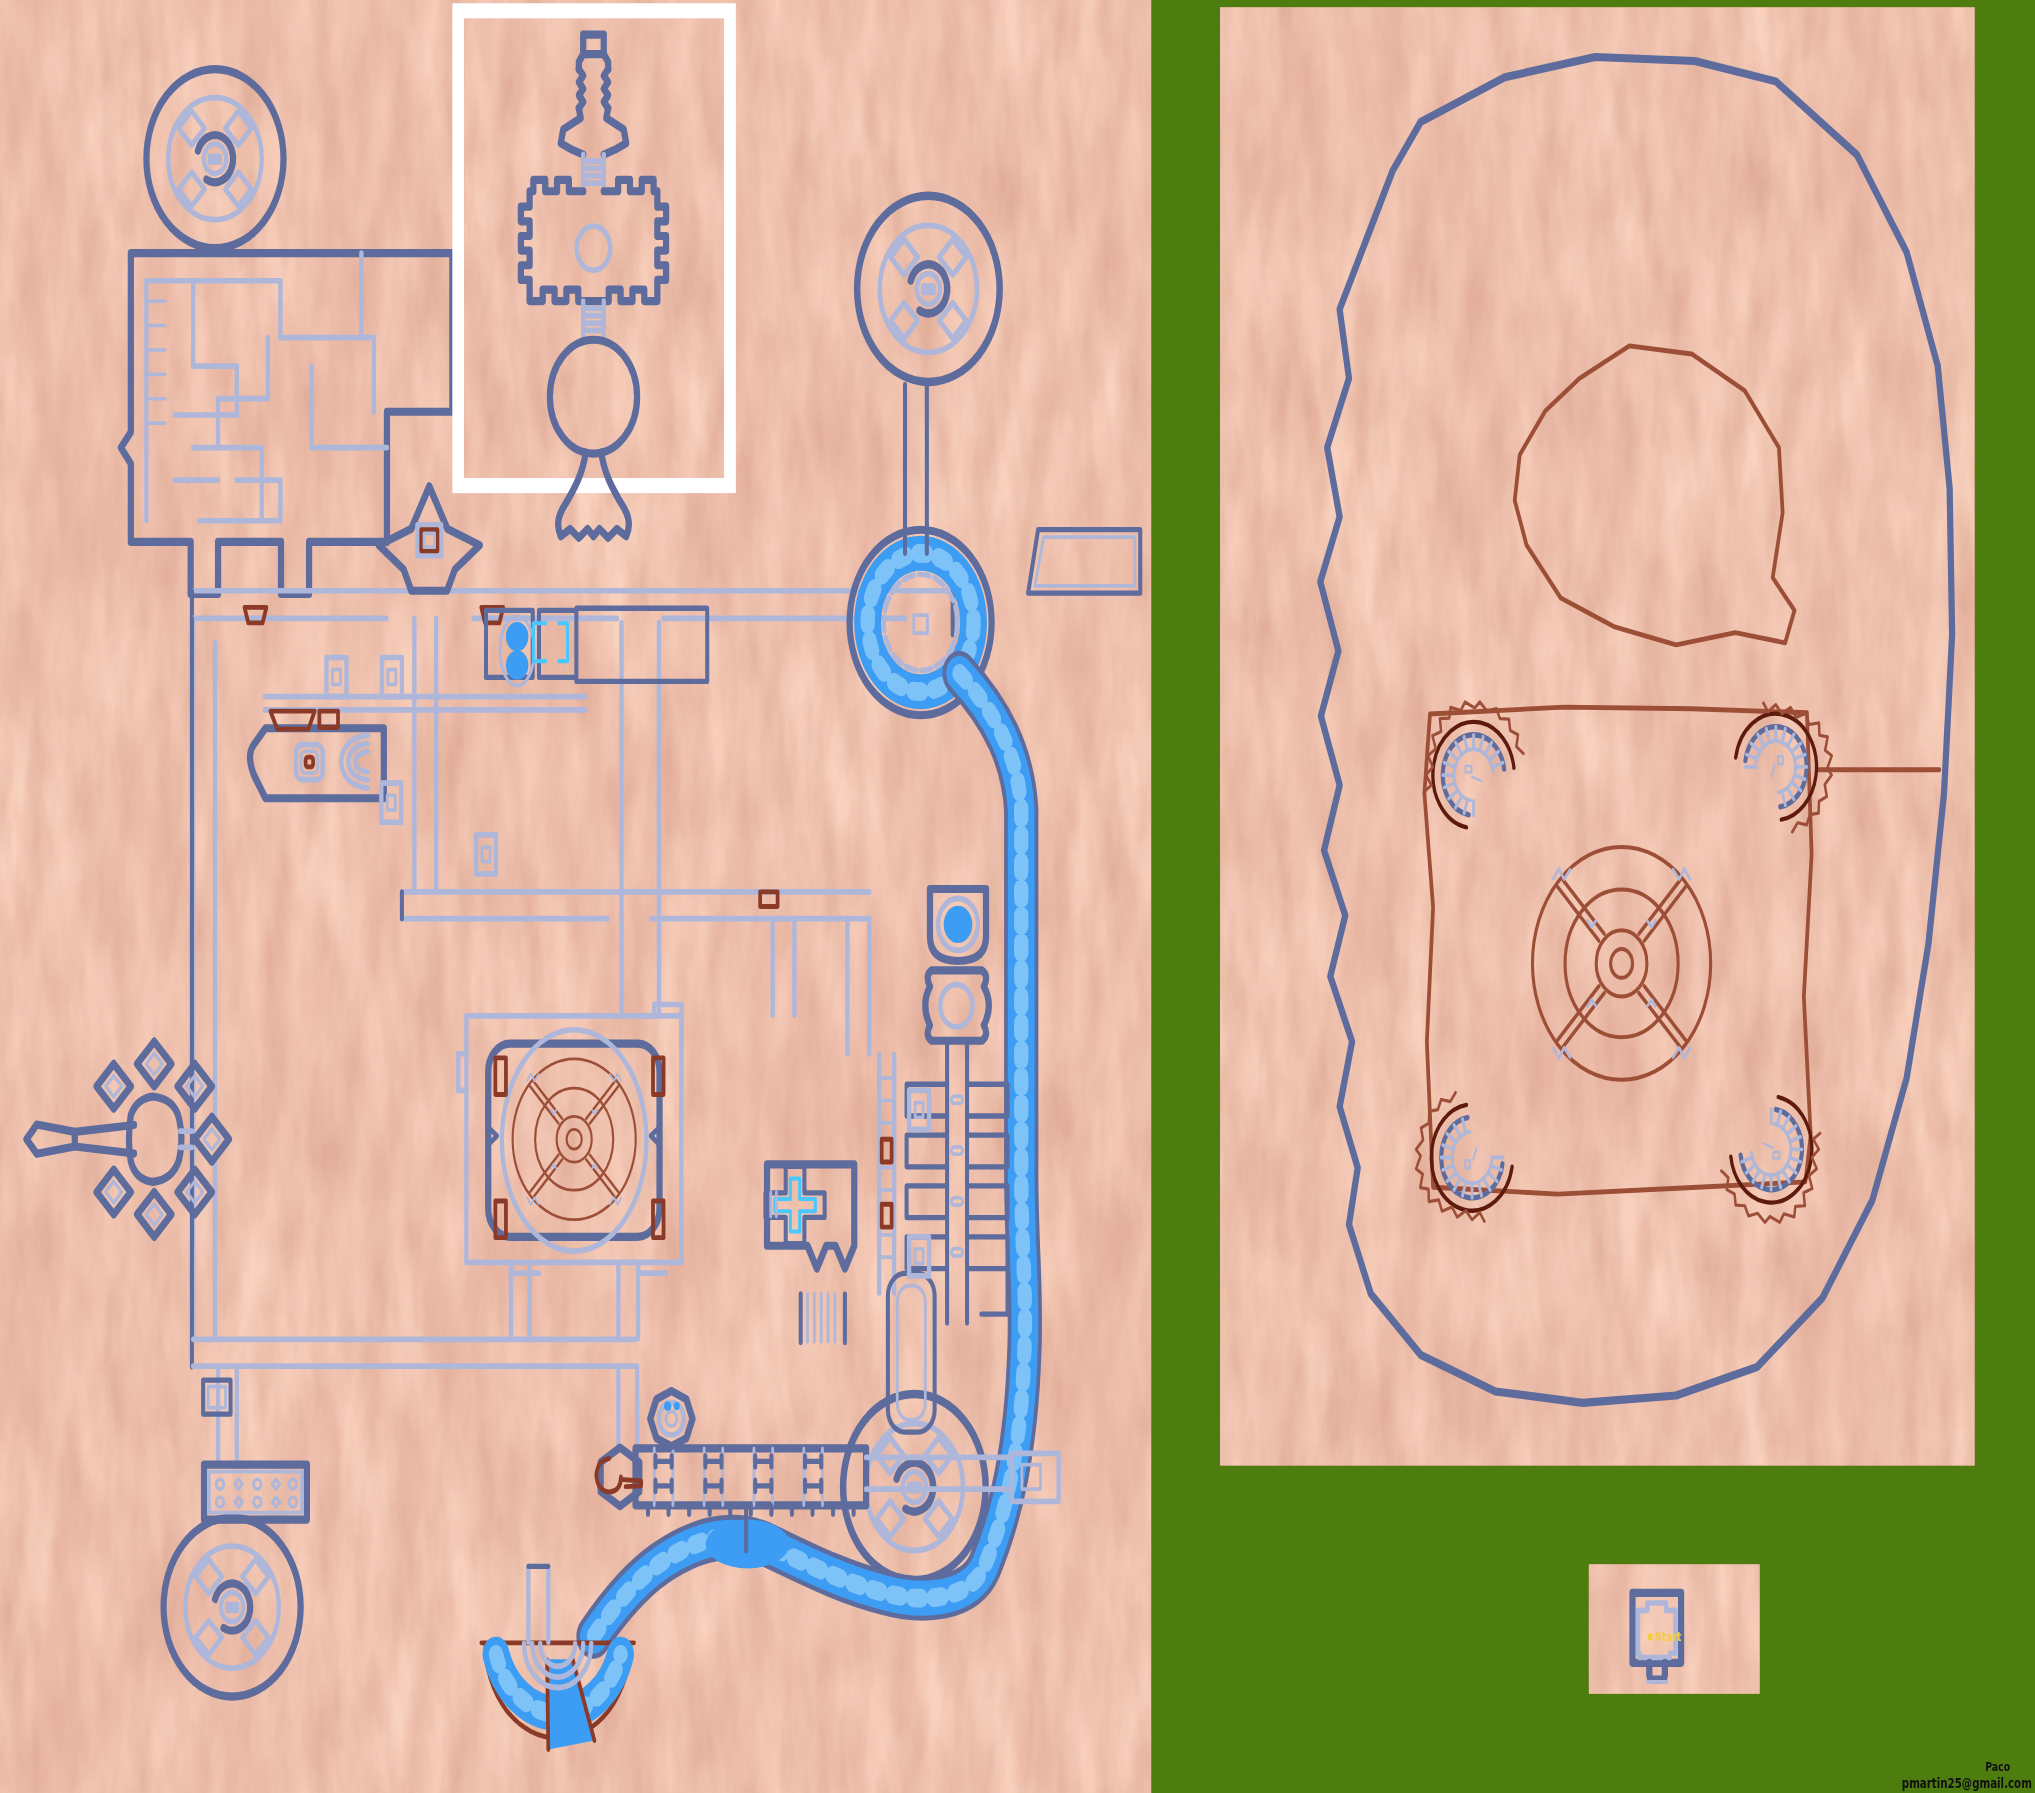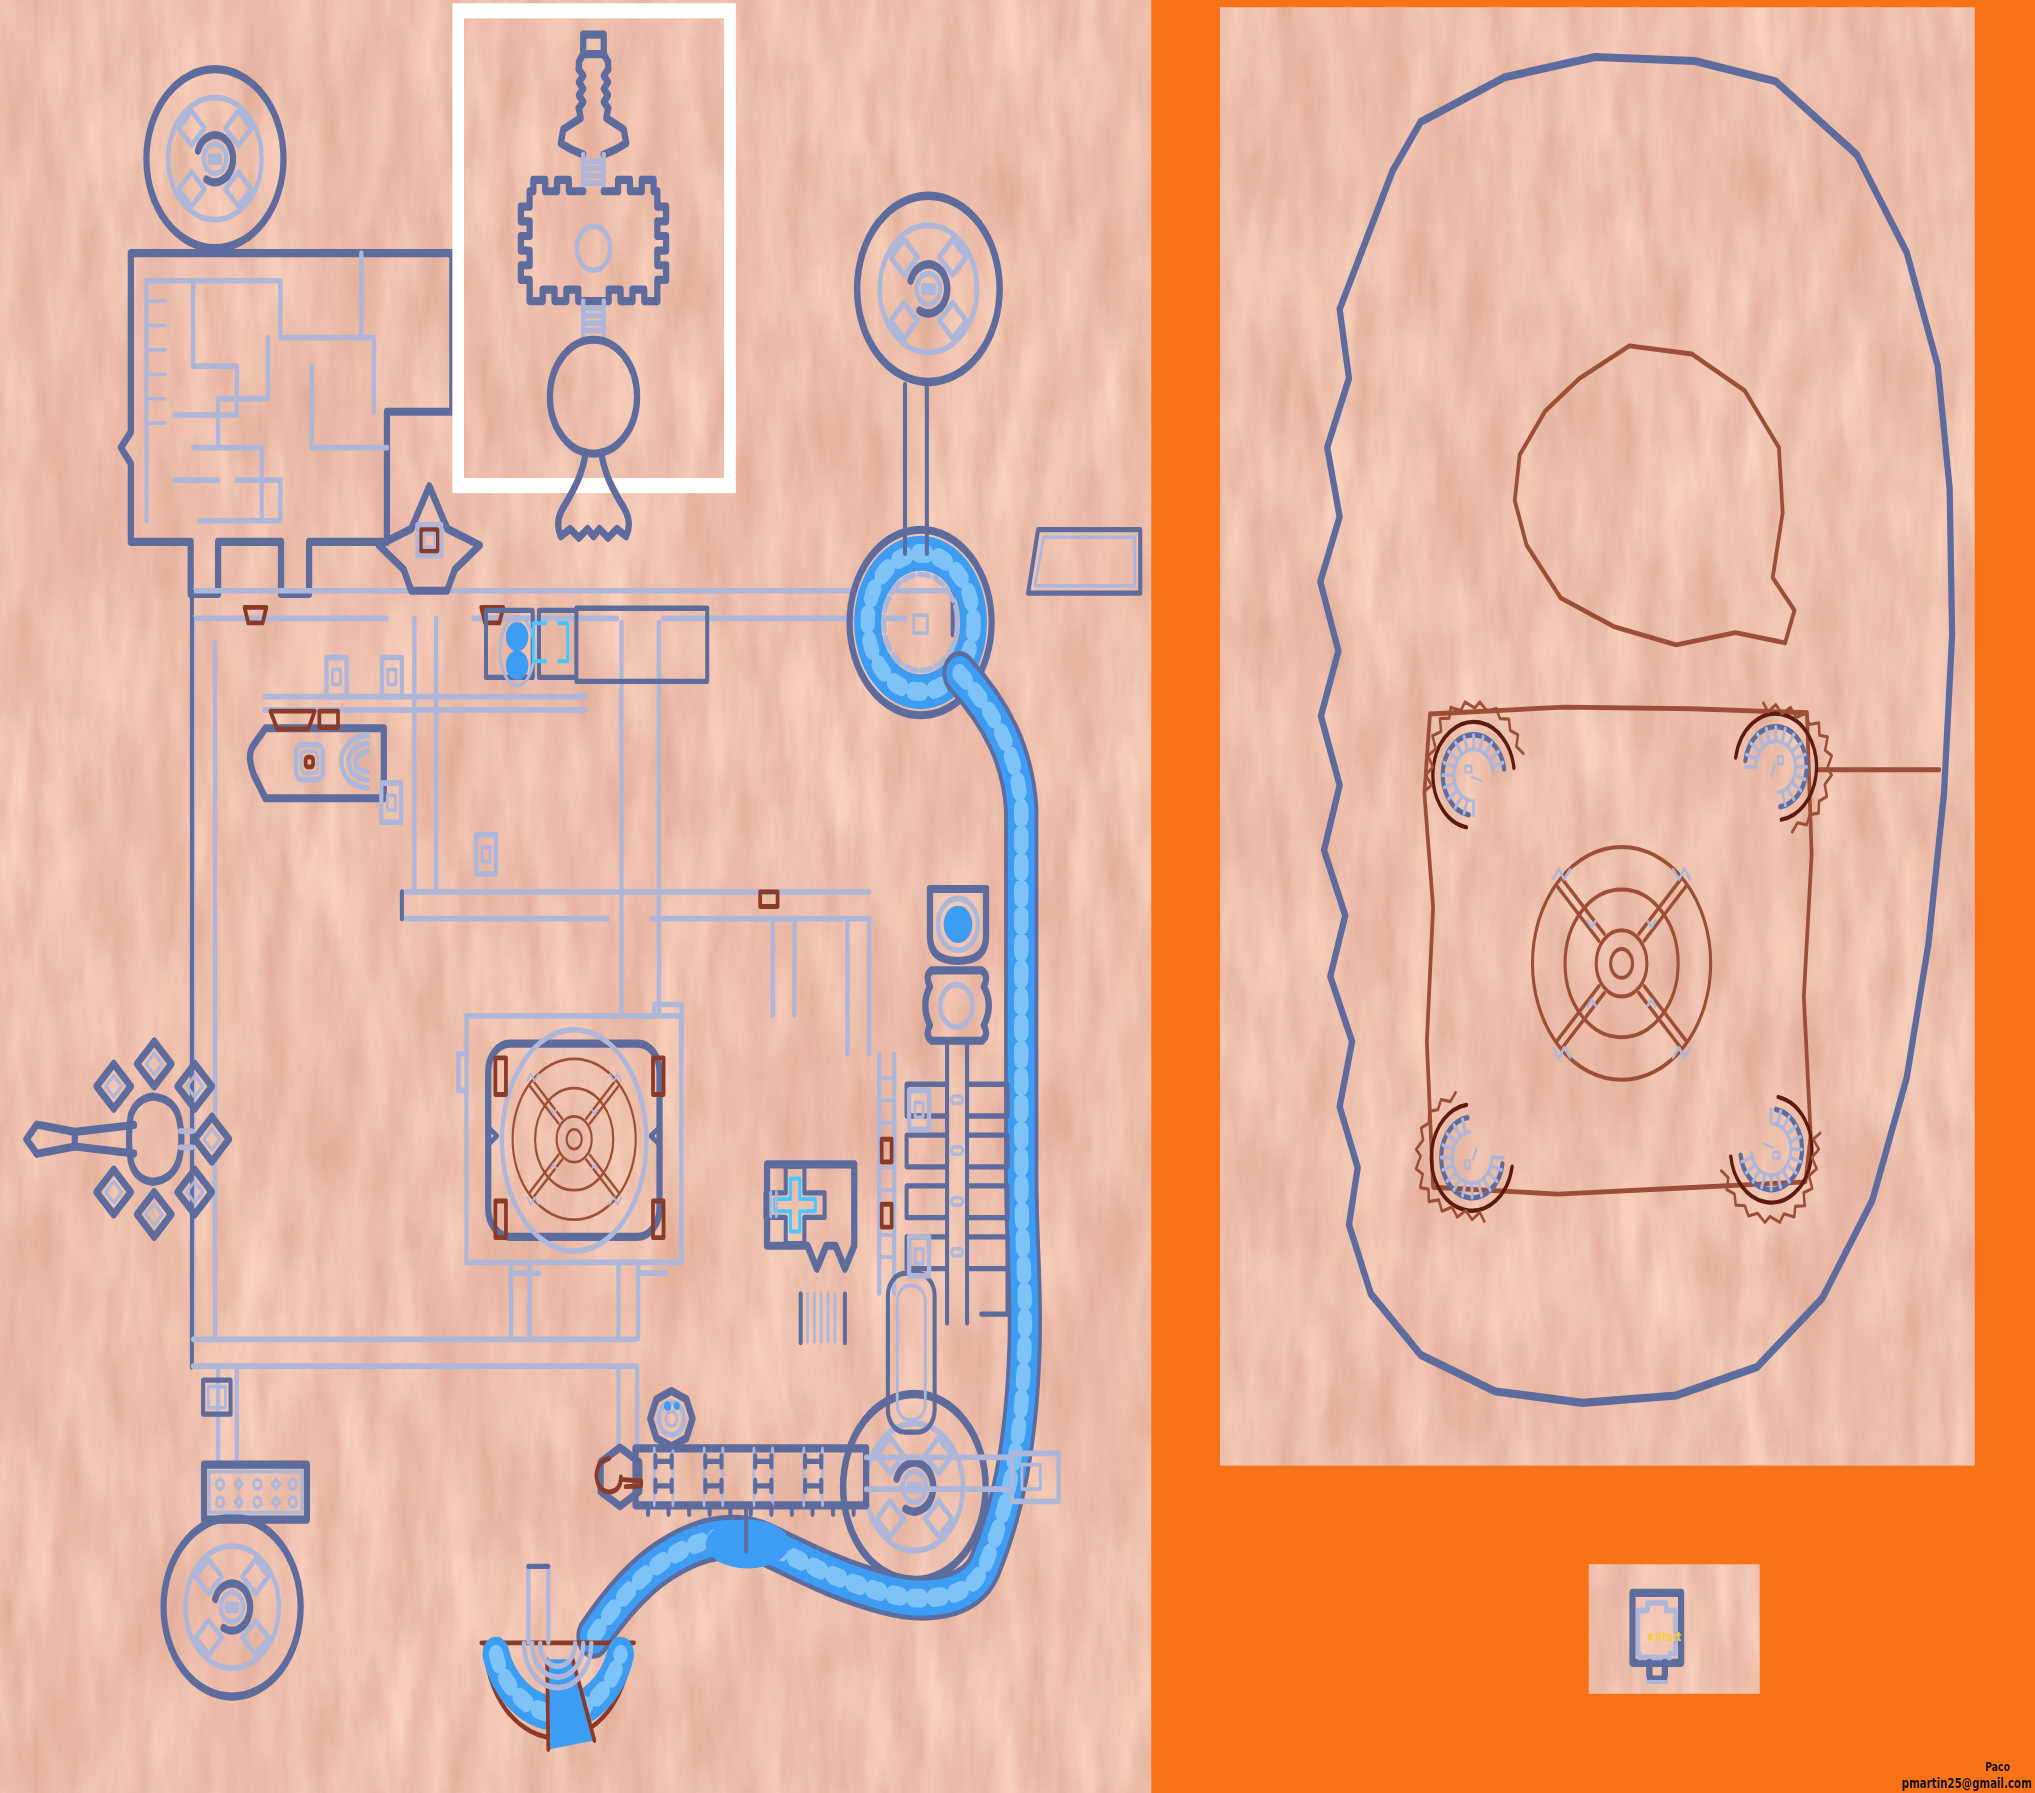--- a/index.html
+++ b/index.html
@@ -1,16 +1,16 @@
 <!DOCTYPE html>
 <html style="font-size:6.5px"><head>
 <meta charset="utf-8">
 <style>
   html,body{margin:0;padding:0;width:100%;height:100%;background:#ffffff;overflow:hidden;}
-  #stage{position:relative;width:100vw;height:100vh;background:#f97316;}
+  #stage{position:relative;width:100vw;height:100vh;background:#4d7c0f;}
   svg{display:block;width:100%;height:100%;}
   .d  {stroke:#5d6b9d;fill:none;stroke-width:20;stroke-linejoin:round;stroke-linecap:round;}
   .d2 {stroke:#5d6b9d;fill:none;stroke-width:13;stroke-linejoin:round;stroke-linecap:round;}
   .l  {stroke:#aeb7d9;fill:none;stroke-width:14;stroke-linejoin:round;stroke-linecap:round;}
   .l2 {stroke:#aeb7d9;fill:none;stroke-width:9;stroke-linejoin:round;stroke-linecap:round;}
   .b  {stroke:#8a3a26;fill:none;stroke-width:12;stroke-linejoin:round;stroke-linecap:round;}
   .b2 {stroke:#5e1a0c;fill:none;stroke-width:16;stroke-linejoin:round;stroke-linecap:round;}
   .m  {stroke:#9c4e36;fill:none;stroke-width:18;stroke-linejoin:round;stroke-linecap:round;}
   .rb {stroke:#9c4e36;fill:none;stroke-width:12;stroke-linejoin:round;stroke-linecap:round;}
   .w  {stroke:#3d9df4;fill:none;stroke-width:86;stroke-linejoin:round;stroke-linecap:round;}

